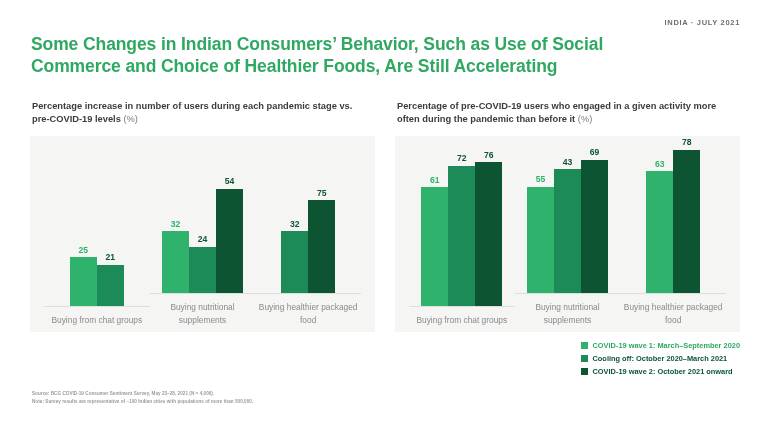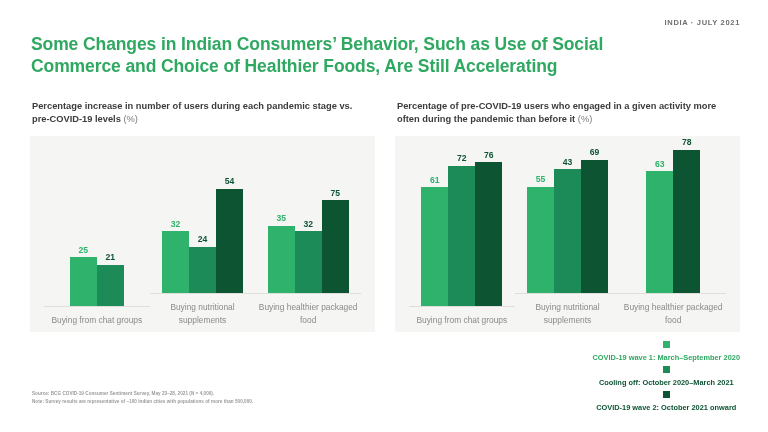--- a/index.html
+++ b/index.html
@@ -138,21 +138,20 @@
     right: 28px;
     top: 341px;
     text-align: left;
   }
   .legend-row {
     display: flex;
     align-items: center;
     gap: 5px;
     margin-bottom: 4px;
     justify-content: flex-start;
-    flex-direction: column;
   }
   .swatch {
     width: 7px;
     height: 7px;
     flex: 0 0 auto;
   }
   .legend-label {
     font-size: 7.4px;
     font-weight: 700;
     color: #0d5433;
@@ -216,24 +215,20 @@
                 <div class="bar-wrap">
                   <div class="bar-value v2">54</div>
                   <div class="bar s2" style="height: 104.625px;"></div>
                 </div>
               </div>
               <div class="group-label">Buying nutritional supplements</div>
             </div>
             <div class="group">
               <div class="bars">
                 <div class="bar-wrap">
-                  <div class="bar-value v0">35</div>
-                  <div class="bar s0" style="height: 67.8125px;"></div>
-                </div>
-                <div class="bar-wrap">
                   <div class="bar-value v1">32</div>
                   <div class="bar s1" style="height: 62px;"></div>
                 </div>
                 <div class="bar-wrap">
                   <div class="bar-value v2">75</div>
                   <div class="bar s2" style="height: 93px;"></div>
                 </div>
               </div>
               <div class="group-label">Buying healthier packaged food</div>
             </div>

